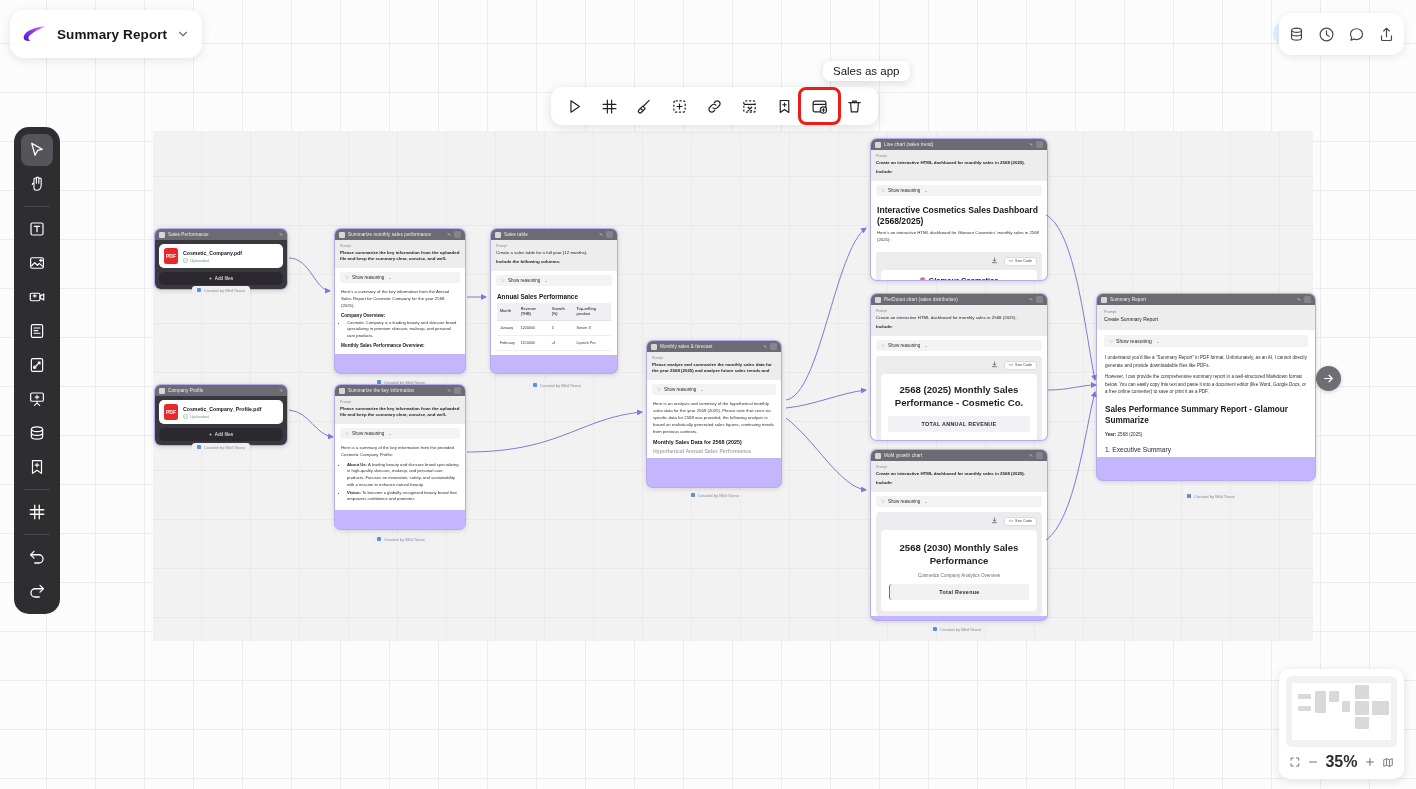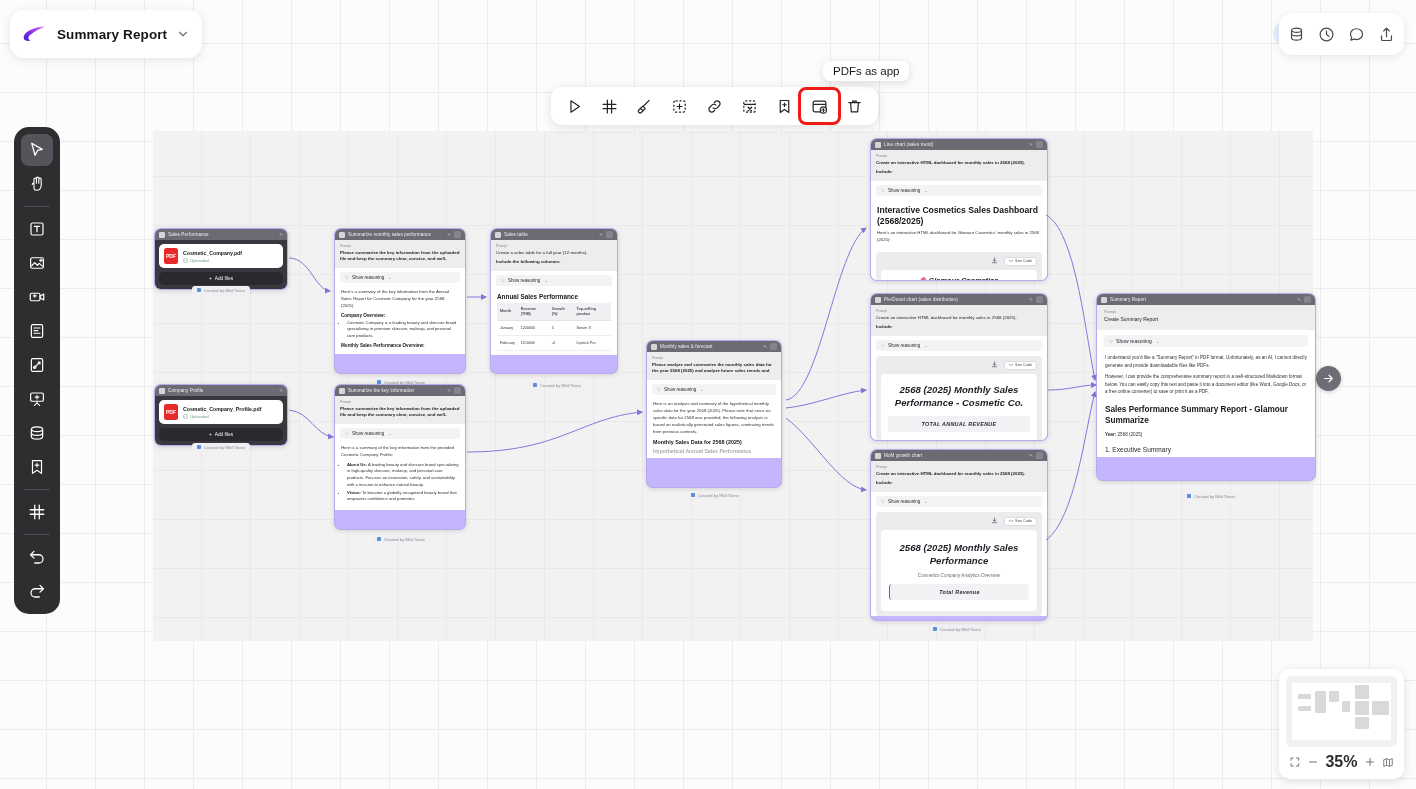--- a/index.html
+++ b/index.html
@@ -179,21 +179,21 @@
 
   
   .apppanel { margin: 3px 5px 0; background: #ececee; border-radius: 4px; padding: 5px; }
   .app-tools { display: flex; justify-content: flex-end; gap: 4px; margin-bottom: 4px; }
   .app-dl { width: 10px; height: 8px; display: flex; align-items: center; justify-content: center; }
   .app-code {
     background: #fff; border-radius: 3px; padding: 1.5px 4px; font-size: 3.8px;
     color: #4e4c54; display: flex; align-items: center; gap: 2px;
     border: .5px solid #dcdade;
   }
-  .app-white { background: #fff; border-radius: 4px; padding: 6px 5px; text-align: center; font-style: italic; }
+  .app-white { background: #fff; border-radius: 4px; padding: 6px 5px; text-align: center; }
   .glam { font-size: 7.4px; font-weight: 700; color: #1d1b20; display: flex;
           align-items: center; justify-content: center; gap: 3px; }
   .glam .flower { color: #e5509a; font-size: 7px; }
   .app-title-lg { font-size: 9.6px; font-weight: 700; color: #1f1d24; line-height: 1.42; }
   .app-sub-lg { font-size: 4.6px; color: #6e6c74; margin-top: 5px; }
   .revbox {
     margin-top: 6px; background: #f2f1f4; border-radius: 3px; padding: 5px 4px;
     font-size: 5.4px; font-weight: 700; color: #2c2a32; letter-spacing: .3px;
   }
   .revbox.lined { border-left: 1.6px solid #4f6fd8; text-align: center; }
@@ -580,21 +580,21 @@
             <svg viewBox="0 0 16 16" width="7" height="7">
                 <path d="M8 2v7M5 7l3 3 3-3M3 13h10" fill="none" stroke="#4e4c54" stroke-width="1.5" stroke-linecap="round"></path>
               </svg>
           </span>
           <span class="app-code">
             <span>&lt;&gt;</span>
             <span>See Code</span>
           </span>
         </div>
         <div class="app-white" style="padding:11px 8px;">
-          <div class="app-title-lg">2568 (2025) Monthly Sales Performance</div>
+          <div class="app-title-lg">2568 (2030) Monthly Sales Performance</div>
           <div class="app-sub-lg">Cosmetics Company Analytics Overview</div>
           <div class="revbox lined">Total Revenue</div>
         </div>
       </div>
     </div>
   </div>
   <div class="made-badge" style="left:928px;top:625px;">
     <span class="mb-sq"></span>
     <span>Created by Mild Titanx</span>
   </div>
@@ -666,21 +666,21 @@
     </svg>
     <svg class="ib" viewBox="0 0 24 24">
       <path d="M20.5 11.5c0 4.3-3.9 7.6-8.5 7.6-1.2 0-2.4-.2-3.4-.6L4 20l1.3-3.6c-1.1-1.3-1.8-3-1.8-4.9 0-4.3 3.9-7.6 8.5-7.6s8.5 3.3 8.5 7.6z" fill="none" stroke="#232327" stroke-width="1.7" stroke-linejoin="round"></path>
     </svg>
     <svg class="ib" viewBox="0 0 24 24">
       <path d="M12 3v12M8 7l4-4 4 4" fill="none" stroke="#232327" stroke-width="1.7" stroke-linecap="round" stroke-linejoin="round"></path>
       <path d="M5 14v5a1.5 1.5 0 001.5 1.5h11A1.5 1.5 0 0019 19v-5" fill="none" stroke="#232327" stroke-width="1.7" stroke-linecap="round"></path>
     </svg>
   </div>
 
-  <div class="tooltip">PDFs as app</div>
+  <div class="tooltip">Sales as app</div>
   <div class="toolbar">
     <div class="tb-btn">
       <svg viewBox="0 0 24 24">
           <path d="M7 4l12 8-12 8z" fill="none" stroke="#232327" stroke-width="1.7" stroke-linejoin="round"></path>
         </svg>
     </div>
     <div class="tb-btn">
       <svg viewBox="0 0 24 24">
           <path d="M9 3v18M15 3v18M3 9h18M3 15h18" fill="none" stroke="#232327" stroke-width="1.7" stroke-linecap="round"></path>
         </svg>

